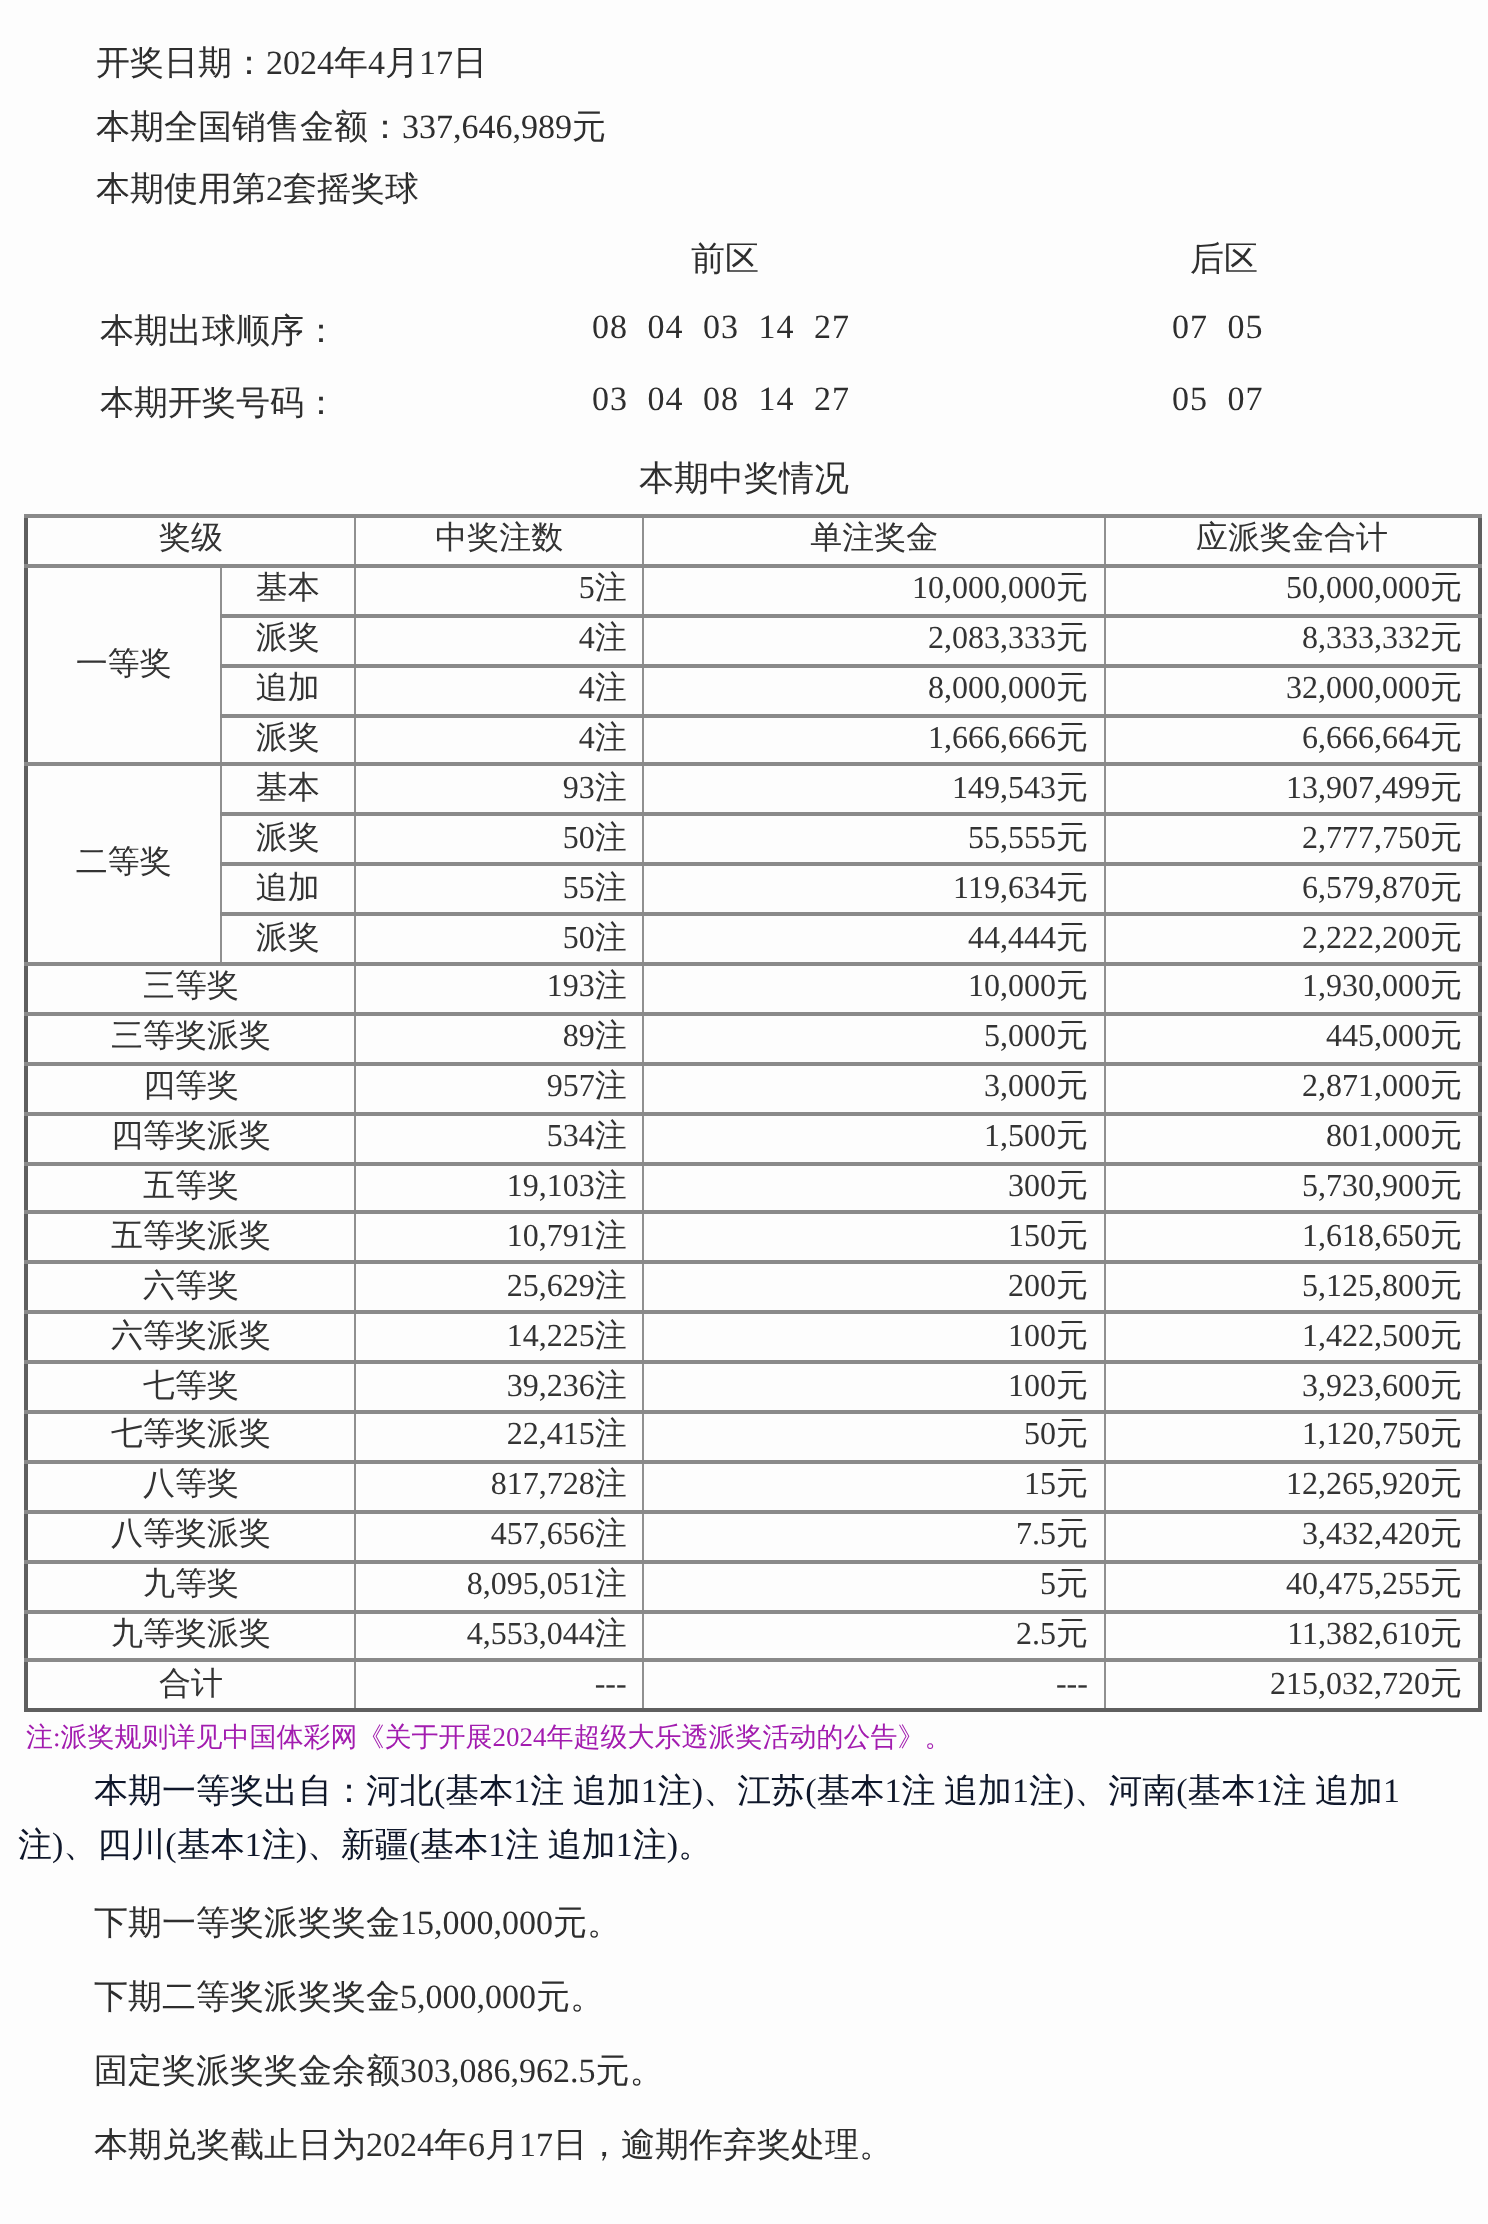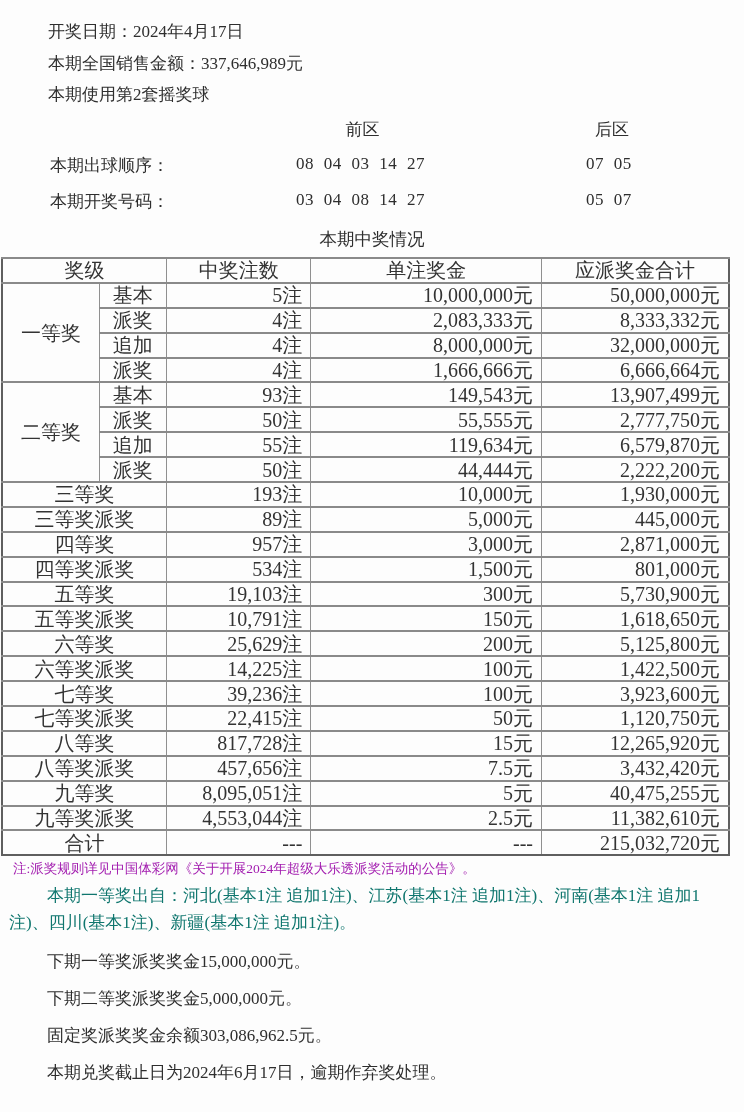--- a/index.html
+++ b/index.html
@@ -19,37 +19,37 @@
   .zone-back{left:586px;width:52px;}
   .draw-label{position:absolute;left:50px;font-size:17px;white-space:nowrap;}
   .draw-front{position:absolute;left:296px;font-size:17px;white-space:nowrap;word-spacing:5px;letter-spacing:.5px;}
   .draw-back{position:absolute;left:586px;font-size:17px;white-space:nowrap;word-spacing:5px;letter-spacing:.5px;}
   .r1{top:154px;} .r2{top:190px;}
   .tbl-title{position:absolute;top:227px;left:0;width:100%;text-align:center;font-size:17.5px;font-weight:normal;margin:0;}
 
   
   table.prize{
     table-layout:fixed;border-collapse:collapse;
-    width:729px;margin-left:1px;
-    font-size:20px;
+    width:729px;margin-left:12px;
+    font-size:16px;
   }
   table.prize{border:2px solid #5f5f5f;}
   .prize th,.prize td{
     border:1px solid #909090;
     border-top:2px solid #8a8a8a;
     height:22.9px;line-height:22px;
     padding:0;overflow:hidden;white-space:nowrap;
     font-weight:normal;color:#333;
   }
   .prize .c{text-align:center;}
   .prize .r{text-align:right;padding-right:8px;}
 
   
   .note{margin:4px 0 0 13px;font-size:13.5px;line-height:17px;color:#a21caf;}
-  .origin{margin:5px 8px 0 9px;font-size:17px;line-height:27px;text-indent:38px;color:#0f766e;}
+  .origin{margin:5px 8px 0 9px;font-size:17px;line-height:27px;text-indent:38px;color:#0f172a;}
   .bline{margin:15px 0 0 47px;font-size:17px;line-height:22px;white-space:nowrap;color:#2e2e2e;}
   .bline.first{margin-top:9px;}
 </style>
 </head>
 <body>
 
 <div class="page">
 
   <div class="top-block">
     <div class="top-line l1">开奖日期：2024年4月17日</div>

